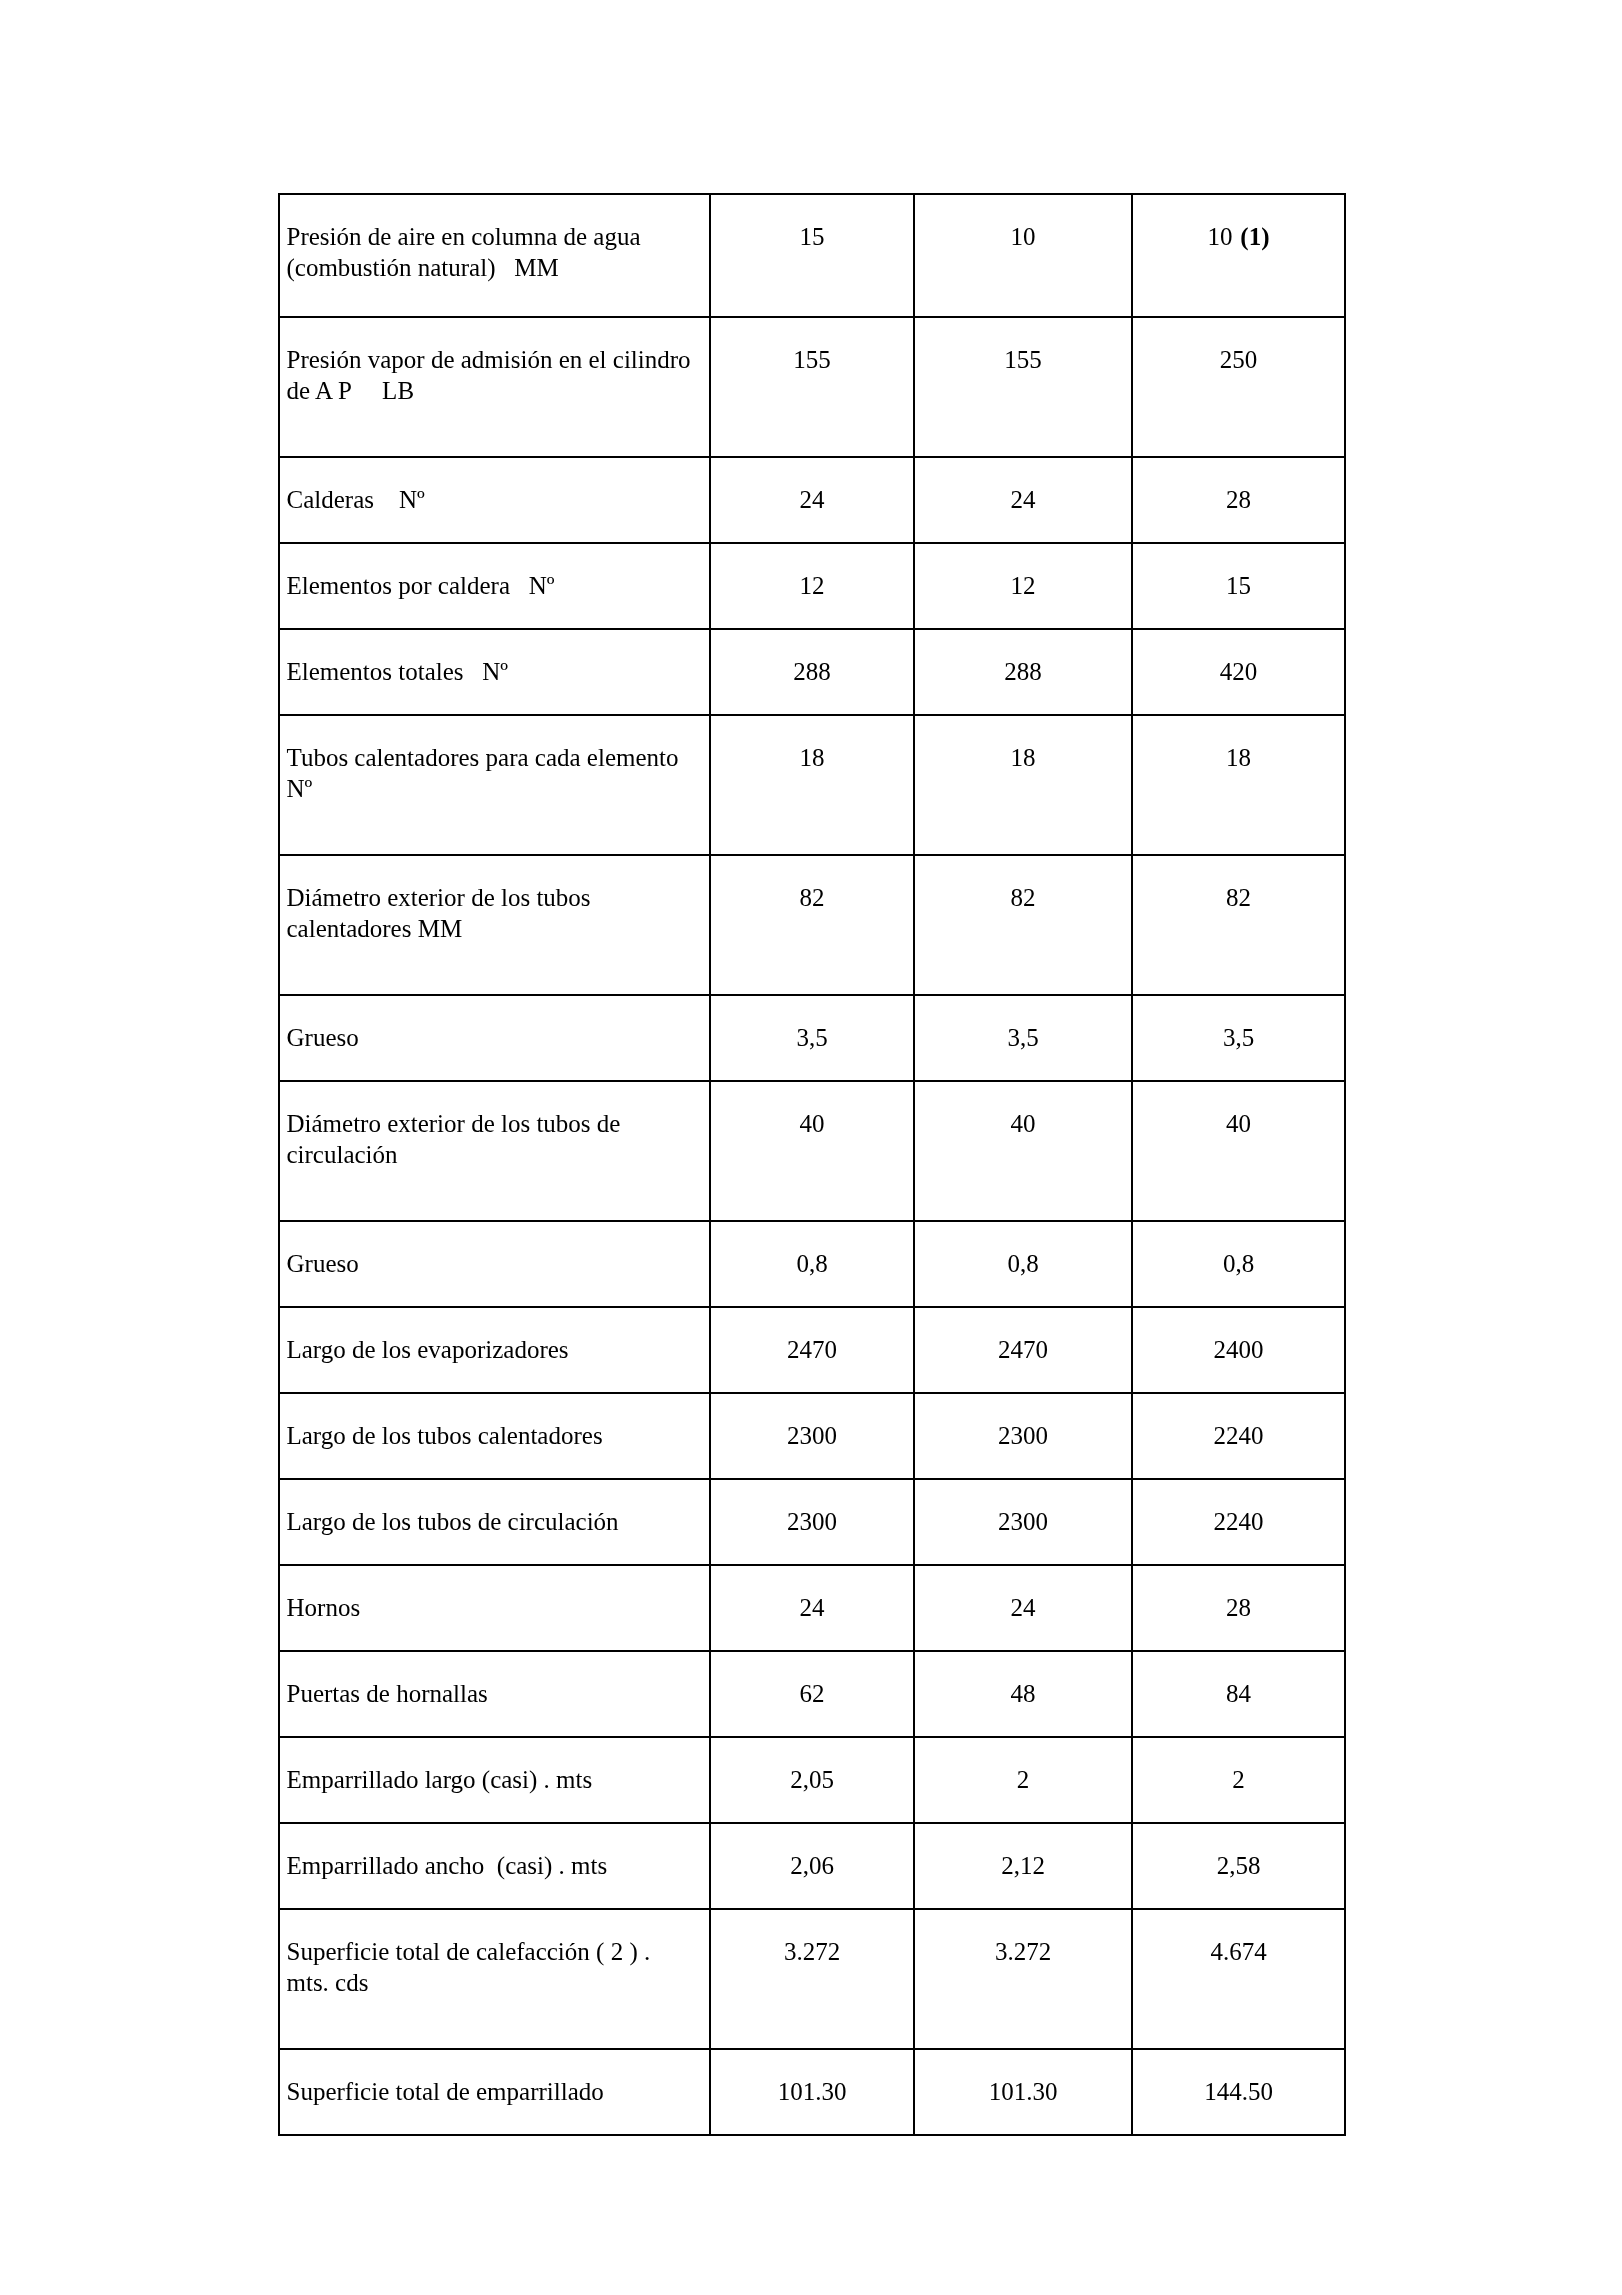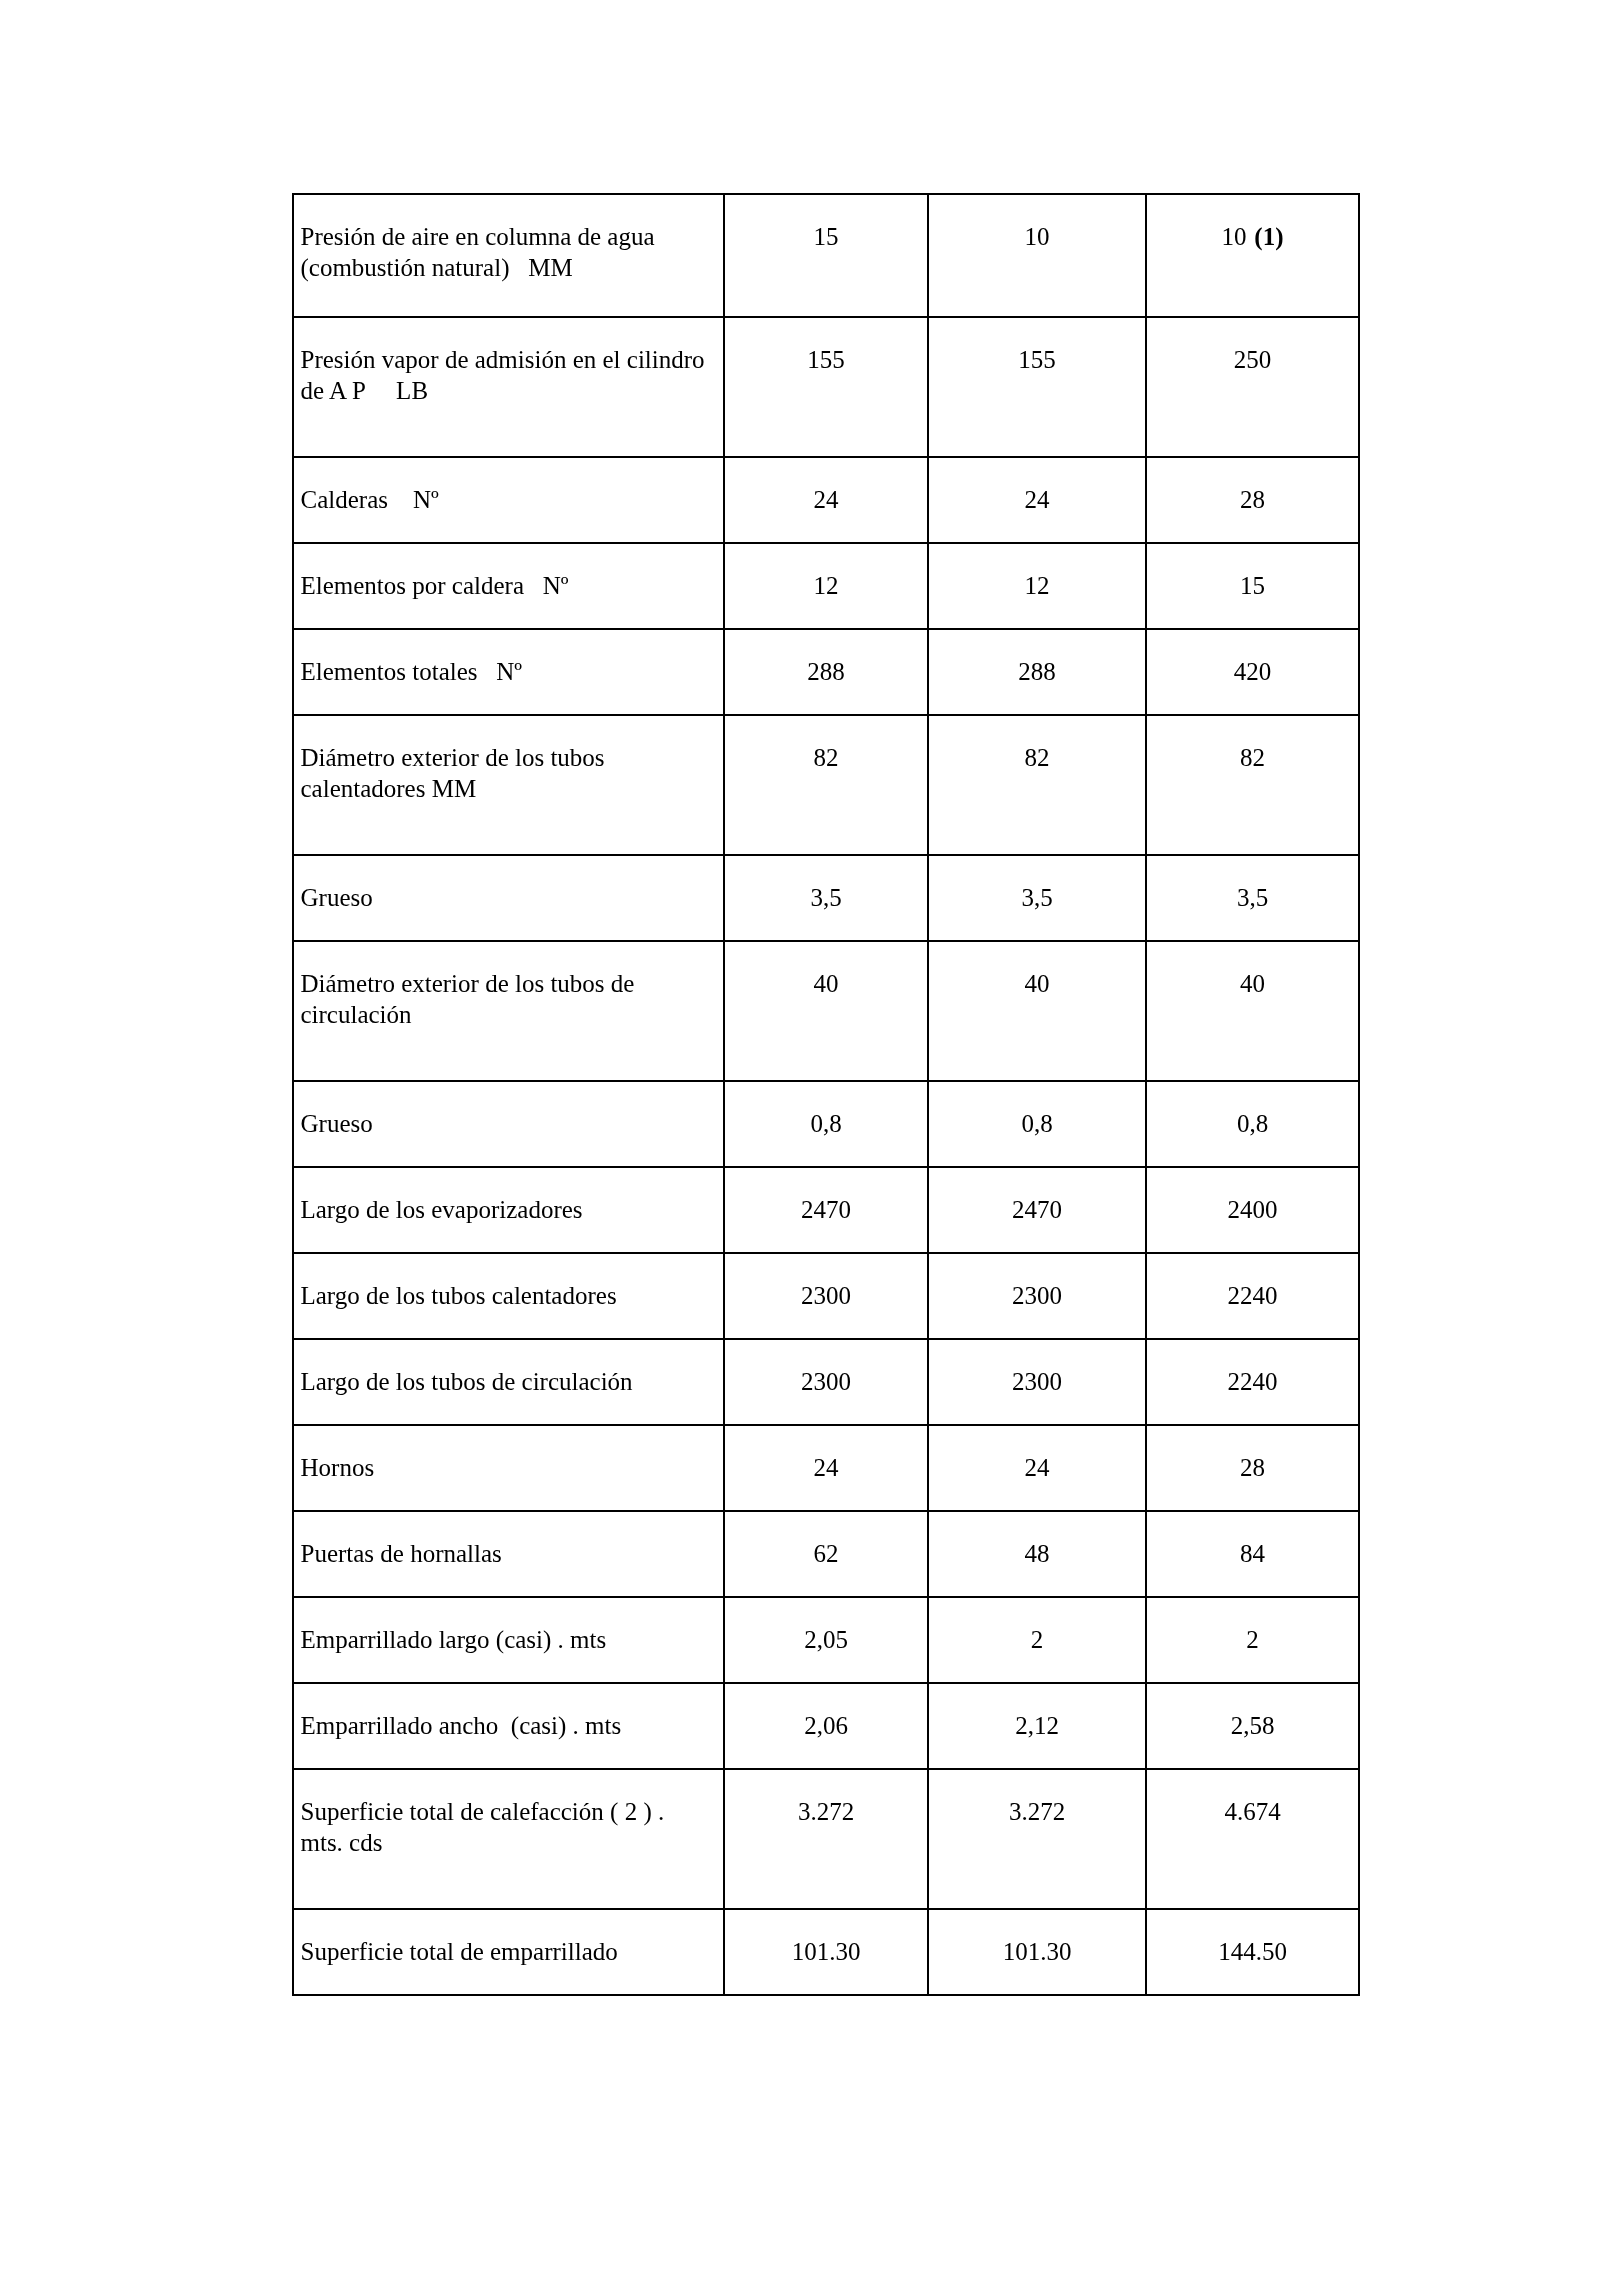--- a/index.html
+++ b/index.html
@@ -15,21 +15,21 @@
   }
   .sheet {
     position: relative;
     width: 1623px;
     height: 2295px;
     background: #ffffff;
     overflow: hidden;
   }
   table.spec-table {
     position: absolute;
-    left: 292px;
+    left: 278px;
     top: 193px;
     width: 1065px;
     border-collapse: collapse;
     table-layout: fixed;
     border: 2.6px solid #000;
   }
   table.spec-table td {
     border-left: 2px solid #000;
     border-right: 2px solid #000;
     border-top: 2.6px solid #000;
@@ -92,20 +92,27 @@
     <td class="label-cell">Elementos por caldera   Nº</td>
     <td class="value-cell">12</td>
     <td class="value-cell">12</td>
     <td class="value-cell"><span>15</span></td>
   </tr>
         <tr class="row-short">
     <td class="label-cell">Elementos totales   Nº</td>
     <td class="value-cell">288</td>
     <td class="value-cell">288</td>
     <td class="value-cell"><span>420</span></td>
+  </tr>
+        <tr class="row-tall">
+    <td class="label-cell">Tubos calentadores para cada elemento
+Nº</td>
+    <td class="value-cell">18</td>
+    <td class="value-cell">18</td>
+    <td class="value-cell"><span>18</span></td>
   </tr>
         <tr class="row-tall">
     <td class="label-cell">Diámetro exterior de los tubos
 calentadores MM</td>
     <td class="value-cell">82</td>
     <td class="value-cell">82</td>
     <td class="value-cell"><span>82</span></td>
   </tr>
         <tr class="row-short">
     <td class="label-cell">Grueso</td>

